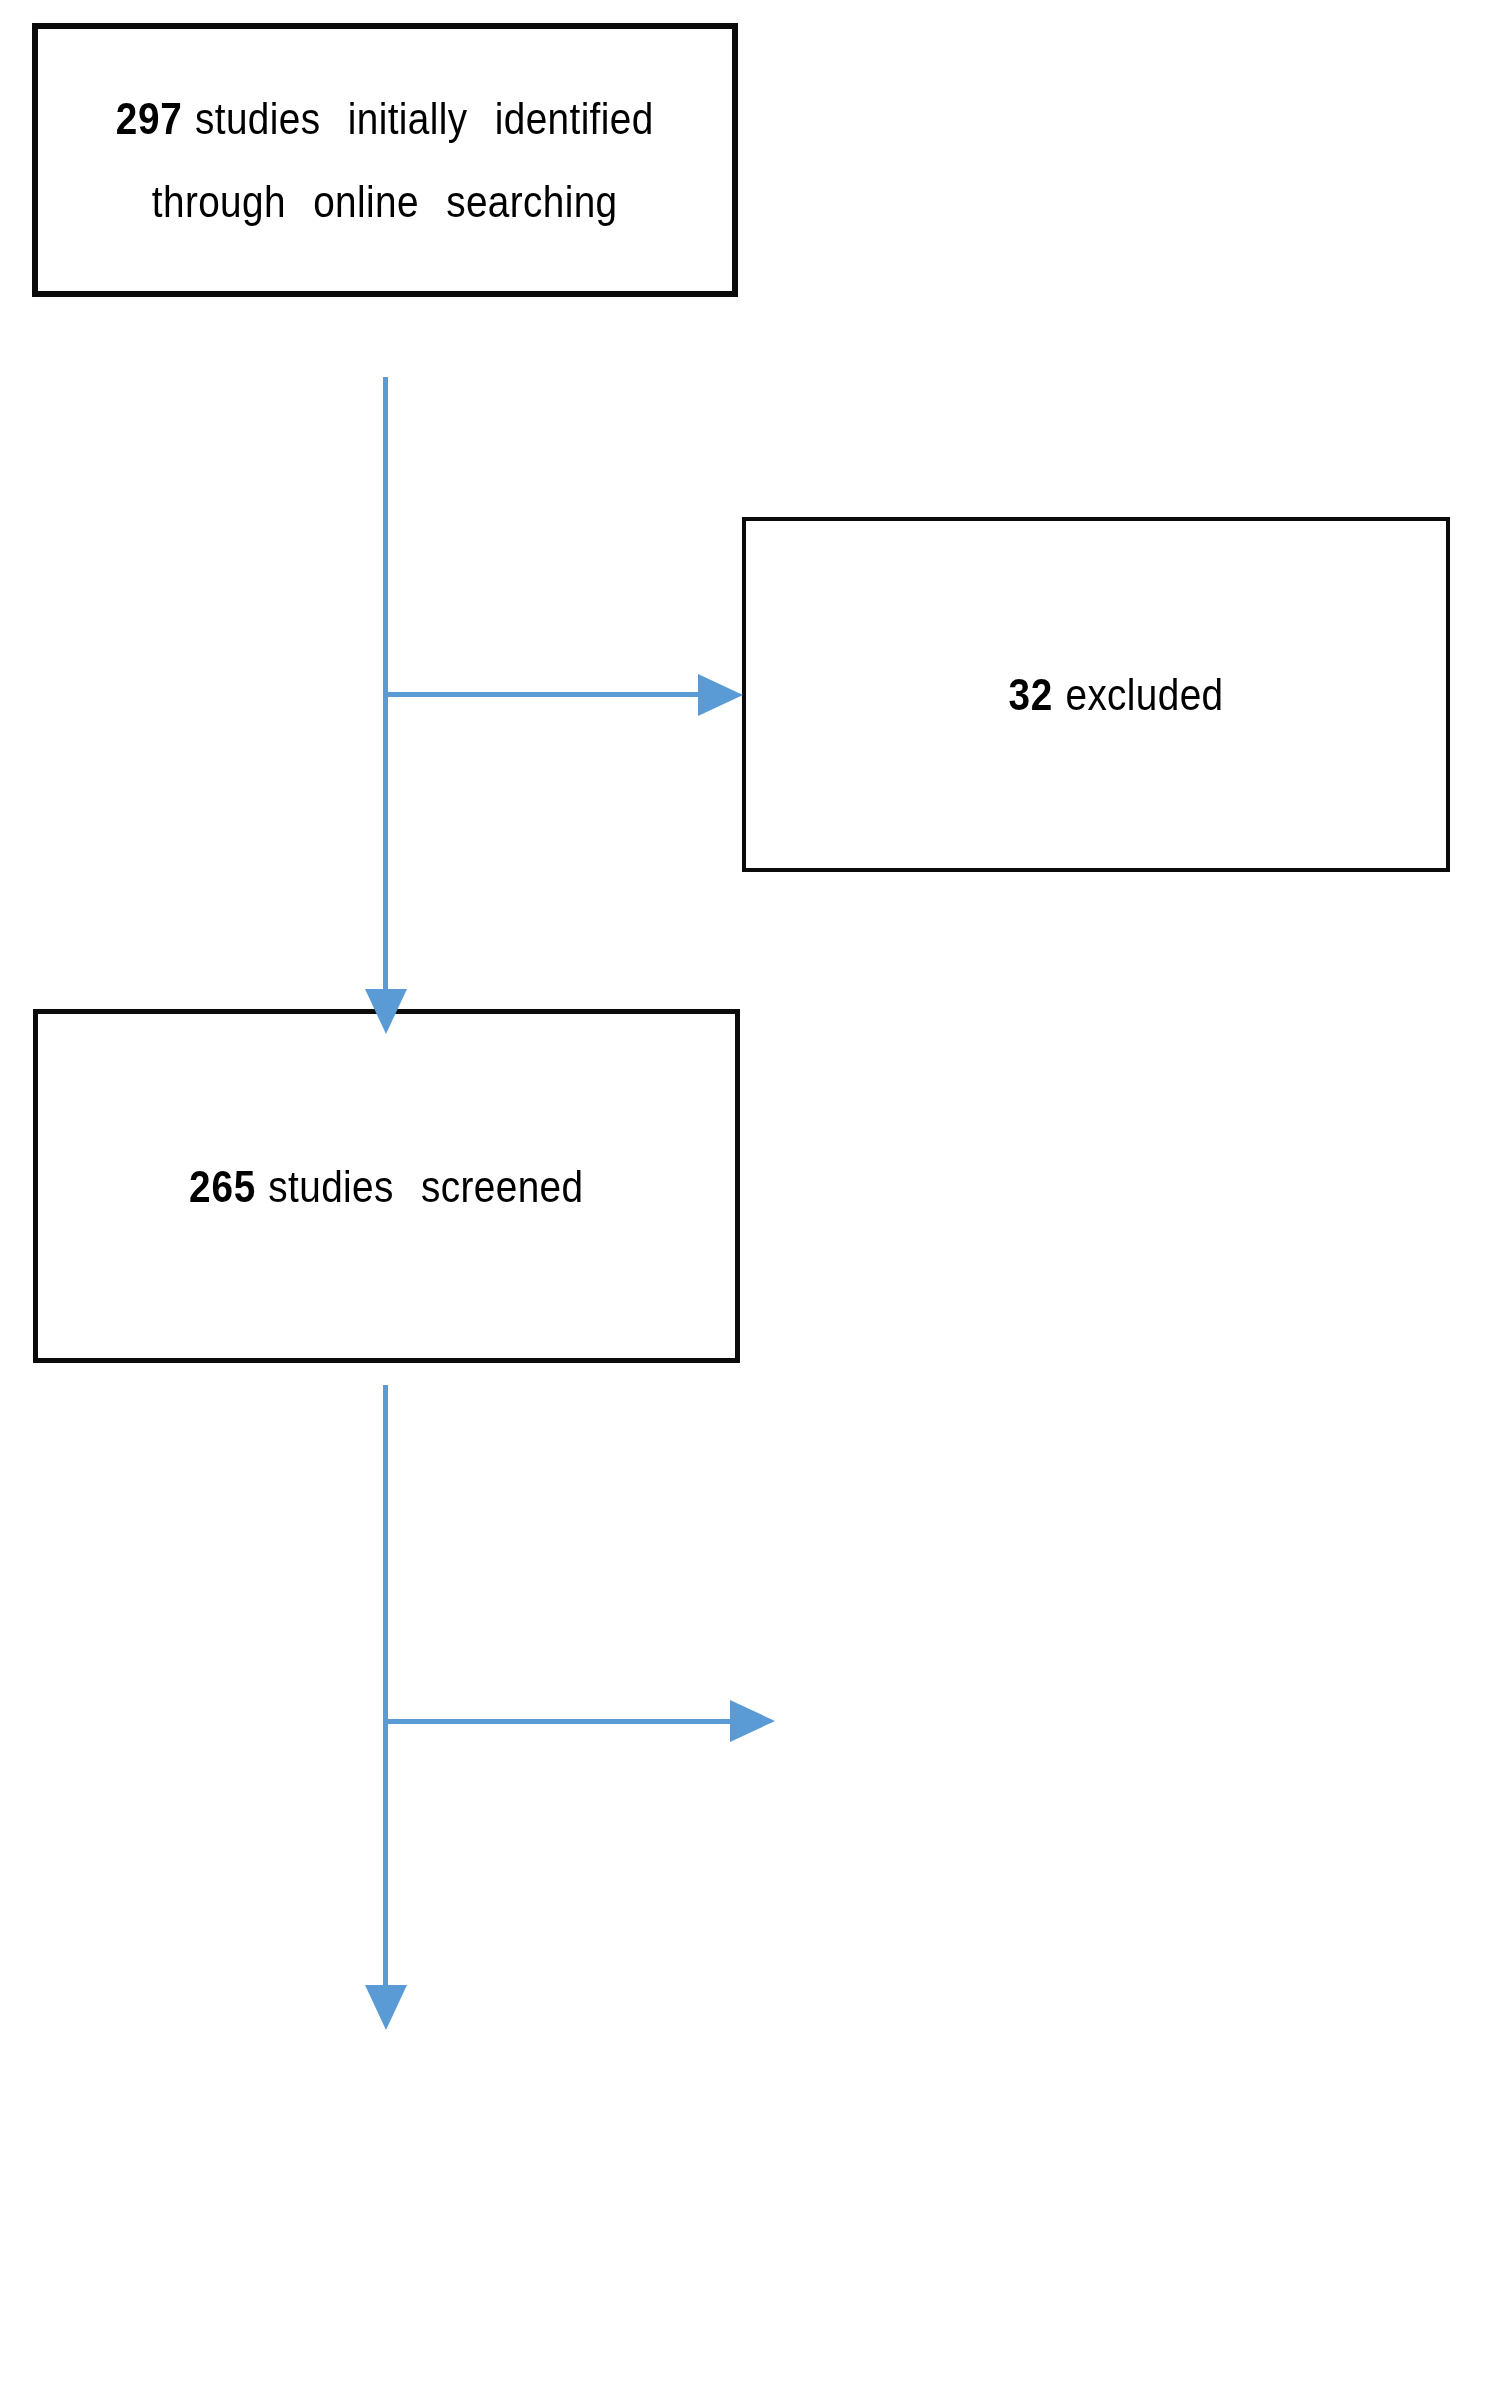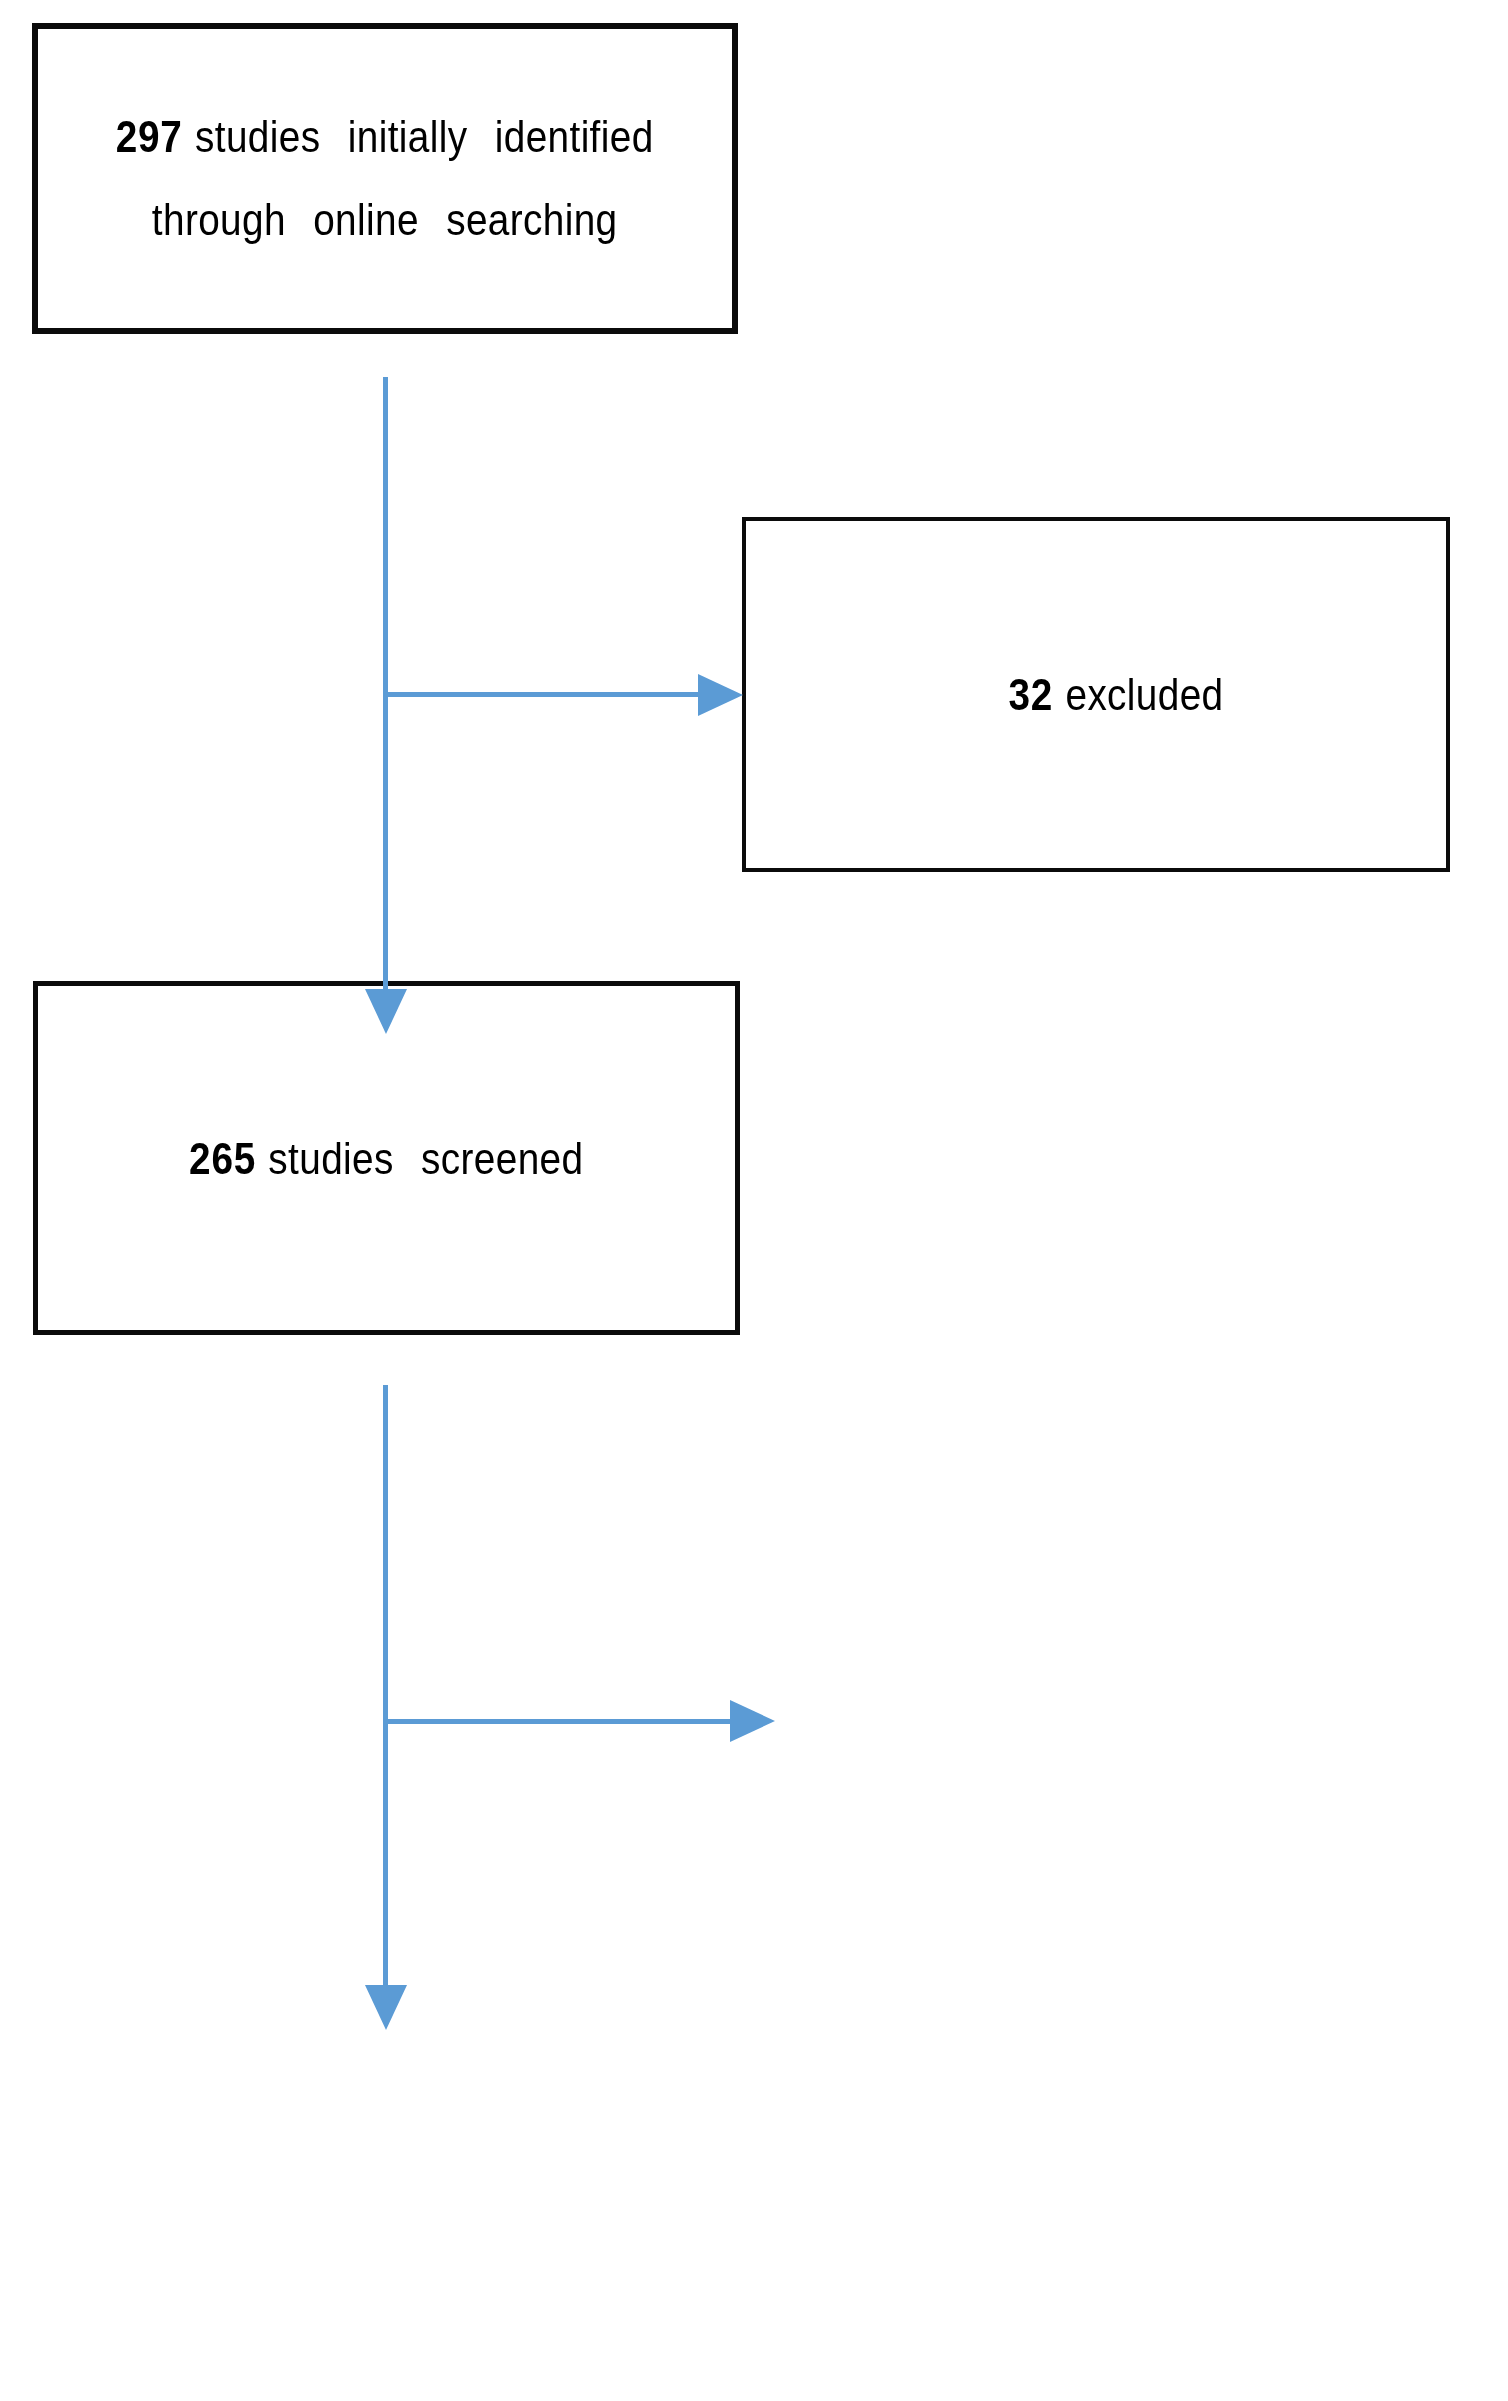--- a/index.html
+++ b/index.html
@@ -36,23 +36,23 @@
     font-weight: 500;
     word-spacing: 0.42em;
     letter-spacing: 0.01em;
   }
   .num {
     font-weight: 700;
     margin-right: 0.32em;
     letter-spacing: 0.02em;
   }
   
-  #node-identified        { left: 32px;  top: 22.6px;   width: 706px; height: 311px; border-width: 6.3px; }
+  #node-identified        { left: 32px;  top: 22.6px;   width: 706px; height: 274px; border-width: 6.3px; }
   #node-excluded-initial  { left: 742px; top: 517px;  width: 708px; height: 355px; border-width: 4.5px; padding-left: 40px; }
-  #node-screened          { left: 33px;  top: 981px; width: 707px; height: 354px; border-width: 5.4px; }
+  #node-screened          { left: 33px;  top: 1009px; width: 707px; height: 354px; border-width: 5.4px; }
   #node-excluded-criteria { left: 773px; top: 1544px; width: 706px; height: 353px; border-width: 4.5px; }
   #node-included          { left: 59px;  top: 2025px; width: 708px; height: 354px; border-width: 6.3px; }
 
   
   .edge-line {
     position: absolute;
     background: #5B9BD5;
   }
   #edge-v1 { left: 383px; top: 377px;  width: 5.4px;   height: 617px; }
   #edge-h1 { left: 386px; top: 692px;  width: 318px; height: 5.4px; }

